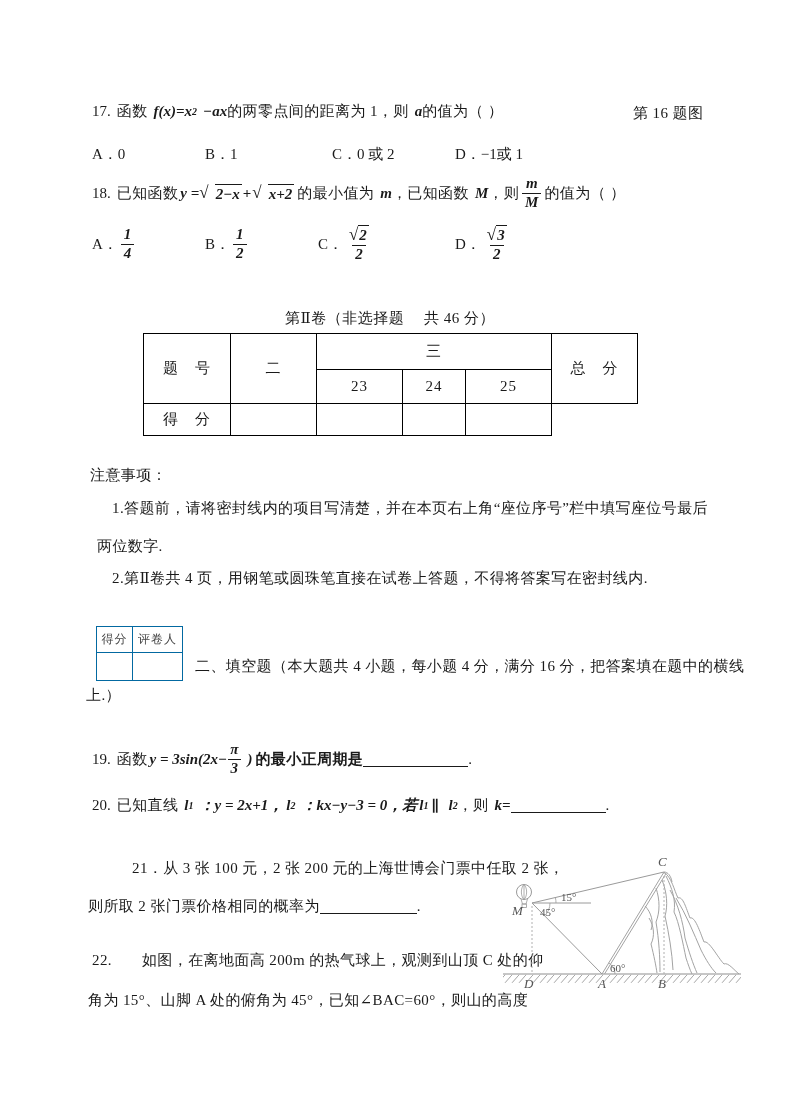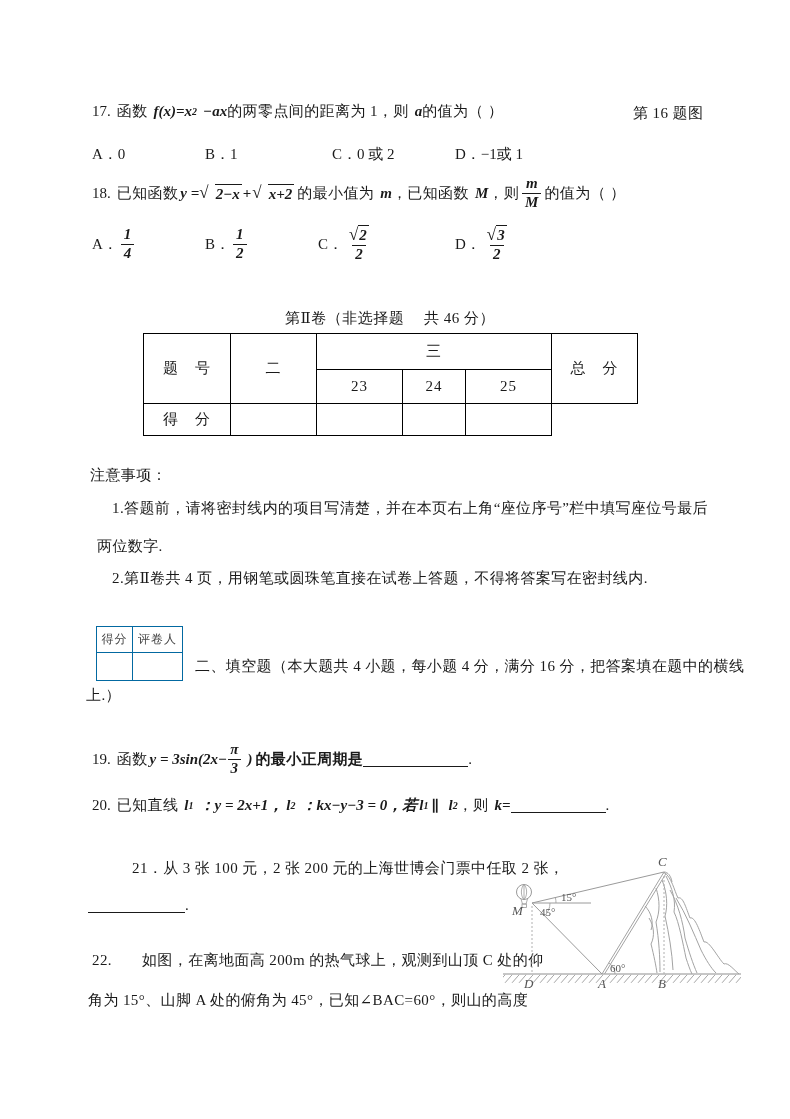--- a/index.html
+++ b/index.html
@@ -189,20 +189,21 @@
   <span class="fm">l</span>
     <sub>2</sub>
   <span class="cjk">，则</span>
   <span class="fm">k=</span>
   <span class="blank w95"></span>
   <span>.</span>
 </div>
 
 <div class="abs cjk" style="left:92px; top:859px;margin-left:40px;"><span>21．</span><span>从 3 张 100 元，2 张 200 元的上海世博会门票中任取 2 张，</span></div>
 <div class="abs row" style="left:88px; top:897px;">
+  <span class="cjk">则所取 2 张门票价格相同的概率为</span>
   <span class="blank w97"></span>
   <span>.</span>
 </div>
 
 <div class="abs cjk" style="left:92px; top:951px;"><span>22.</span><span style="margin-left:30px;">如图，在离地面高 200m 的热气球上，观测到山顶 C 处的仰</span></div>
 <div class="abs cjk" style="left:88px; top:991px;">角为 15°、山脚 A 处的俯角为 45°，已知∠BAC=60°，则山的高度</div>
 
 <svg class="abs" style="left:498px; top:846px;" width="248" height="150" viewBox="498 846 248 150">
   <defs>
     <pattern id="hatch" width="7" height="8" patternUnits="userSpaceOnUse">

